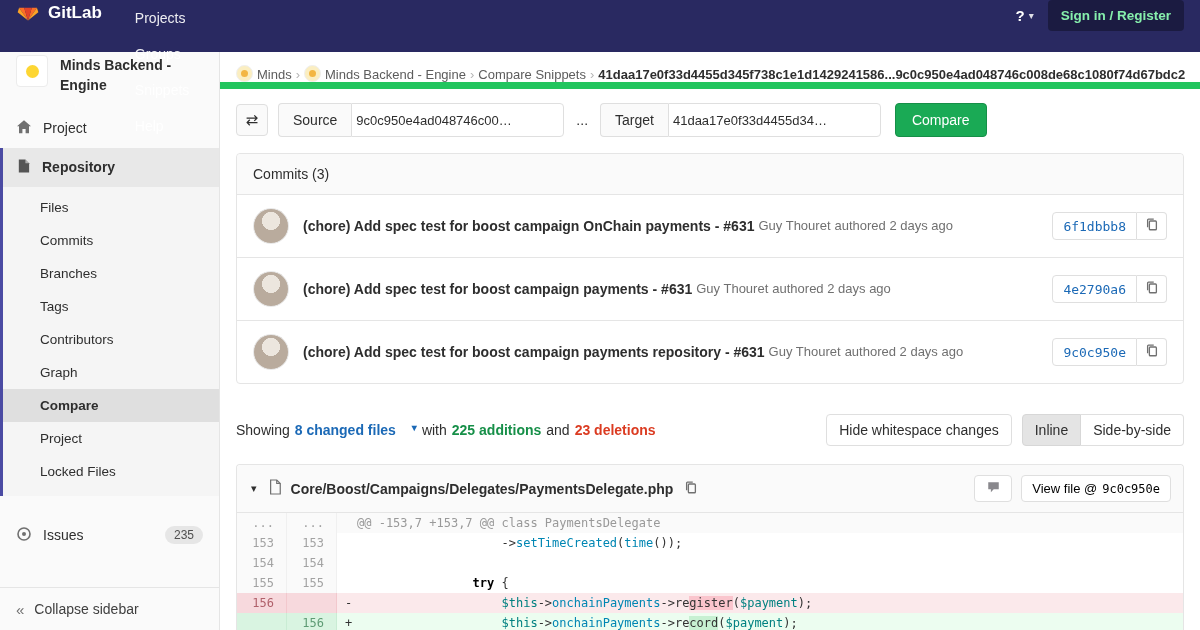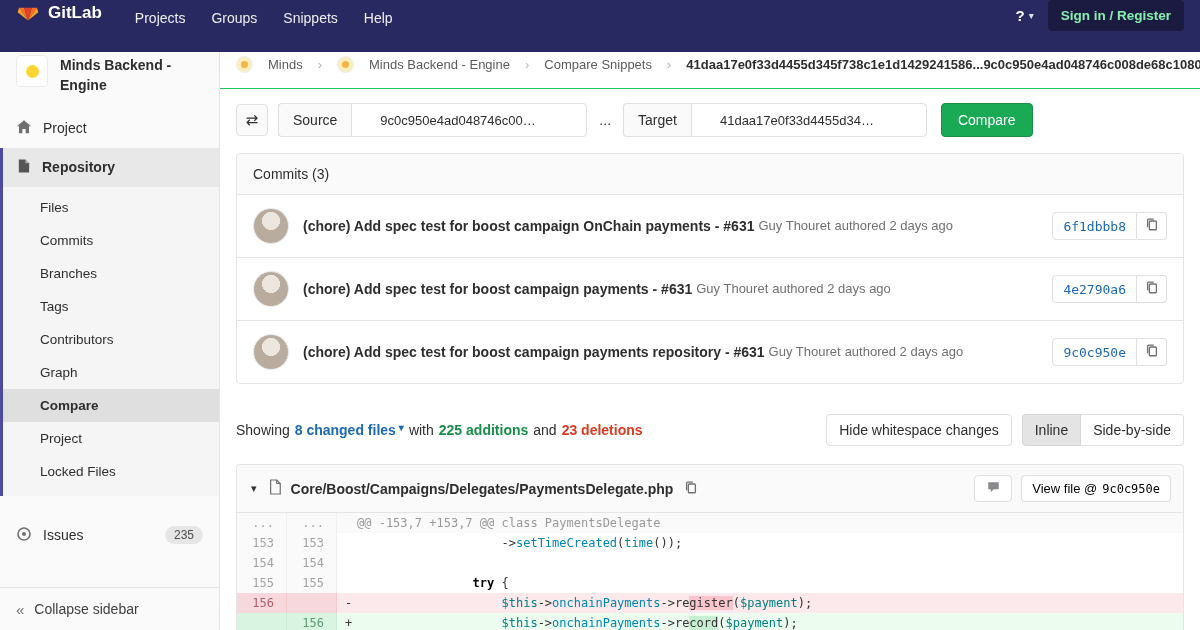--- a/index.html
+++ b/index.html
@@ -4,21 +4,21 @@
 <style>
   * { margin:0; padding:0; box-sizing:border-box; }
   html,body { width:1200px; height:630px; overflow:hidden; background:#fff;
     font-family:"Liberation Sans", sans-serif; font-size:14px; color:#2e2e2e; }
 
   
   .navbar { position:fixed; top:0; left:0; right:0; height:52px; background:#292961;
     display:flex; align-items:flex-start; padding:0 16px; z-index:20; }
   .logo { display:flex; align-items:center; gap:8px; cursor:pointer; }
   .logo-text { color:#fff; font-weight:bold; font-size:17px; }
-  .nav-links { display:flex; list-style:none; margin-left:20px; }
+  .nav-links { display:flex; list-style:none; margin-left:20px;flex-direction:column; }
   .nav-links li { padding:10px 13px; color:rgba(255,255,255,.92); cursor:pointer; }
   .nav-right { margin-left:auto; display:flex; align-items:center; gap:14px; }
   .search-wrap { position:relative; }
   .search-input { width:320px; height:26px; background:rgba(255,255,255,.15);
     border:1px solid rgba(255,255,255,.35); border-radius:4px; color:#fff;
     padding:0 30px 0 10px; font-size:13px; font-family:inherit; }
   .search-input::placeholder { color:rgba(255,255,255,.75); }
   .search-icon { position:absolute; right:8px; top:5px; }
   .help { display:flex; align-items:center; gap:4px; color:#fff; cursor:pointer; }
   .help-q { font-size:15px; font-weight:bold; }
@@ -45,39 +45,39 @@
   .issues-row { margin-top:20px; }
   .badge { margin-left:auto; background:rgba(0,0,0,.08); border-radius:10px; padding:2px 9px;
     font-size:12px; color:#4f4f4f; }
   .collapse-btn { position:absolute; bottom:0; left:0; right:0; border-top:1px solid #e5e5e5;
     padding:13px 16px; display:flex; gap:10px; align-items:center; color:#404040;
     cursor:pointer; background:#fafafa; }
   .collapse-icon { color:#707070; font-size:15px; line-height:1; }
 
   
   .main { margin-left:220px; padding-top:40px; }
-  .breadcrumbs { height:49px; border-bottom:1px solid #22c55e; display:flex; align-items:center;
-    padding:0 16px; gap:15px; font-size:13px; color:#5c5c5c; white-space:nowrap; }
+  .breadcrumbs { height:49px; border-bottom:7px solid #22c55e; display:flex; align-items:flex-end;
+    padding:0 16px; gap:4px; font-size:13px; color:#5c5c5c; white-space:nowrap; }
   .crumb-avatar { width:17px; height:17px; border-radius:50%; background:#fbeec1;
     border:1px solid #eee; position:relative; flex:none; }
   .crumb-avatar::after { content:""; position:absolute; left:4px; top:4px; width:7px; height:7px;
     border-radius:50%; background:#f3b643; }
   .crumb-link { cursor:pointer; }
   .crumb-sep { color:#b5b5b5; }
   .crumb-current { font-weight:bold; color:#2e2e2e; }
 
   .compare-row { display:flex; align-items:center; margin:14px 16px 0; gap:10px; }
   .swap-btn { width:32px; height:32px; border:1px solid #dfdfdf; background:#fafafa;
     border-radius:4px; font-size:15px; color:#2e2e2e; cursor:pointer; display:flex;
     align-items:center; justify-content:center; }
   .input-group { display:flex; height:34px; }
   .ig-label { background:#fafafa; border:1px solid #dfdfdf; border-right:0;
     border-radius:4px 0 0 4px; padding:0 14px; display:flex; align-items:center; }
-  .ig-field { border:1px solid #dfdfdf; border-radius:0 4px 4px 0; background:#fff; width:236px;
-    padding:0 28px; display:flex; align-items:center; font-size:13px; white-space:nowrap;
+  .ig-field { border:1px solid #dfdfdf; border-radius:0 4px 4px 0; background:#fff; width:213px;
+    padding:0 4px; display:flex; align-items:center; font-size:13px; white-space:nowrap;
     overflow:hidden; cursor:pointer; }
   .dots { margin:0 2px; }
   .btn-compare { background:#1aaa55; border:1px solid #168f48; color:#fff; border-radius:4px;
     padding:0 16px; height:34px; font-size:14px; cursor:pointer; font-family:inherit; margin-left:4px; }
 
   .card { border:1px solid #e5e5e5; border-radius:4px; margin:16px 16px 0; }
   .card-header { padding:12px 16px; border-bottom:1px solid #e5e5e5; background:#fafafa;
     border-radius:4px 4px 0 0; }
   .commit { display:flex; align-items:center; padding:13px 16px; border-bottom:1px solid #e5e5e5; }
   .commit:last-child { border-bottom:0; }
@@ -89,21 +89,21 @@
   .commit-meta .author { cursor:pointer; }
   .commit-right { margin-left:auto; display:flex; }
   .sha-box { border:1px solid #dfdfdf; border-radius:4px 0 0 4px; background:#fff; padding:0 10px;
     height:28px; display:flex; align-items:center; font-family:"DejaVu Sans Mono", monospace;
     font-size:13px; color:#1b69b6; cursor:pointer; }
   .copy-btn { border:1px solid #dfdfdf; border-left:0; border-radius:0 4px 4px 0; background:#fff;
     width:30px; height:28px; display:flex; align-items:center; justify-content:center; cursor:pointer; }
 
   .summary-row { display:flex; align-items:center; margin:30px 16px 0; }
   .summary-left { display:flex; align-items:center; gap:5px; }
-  .files-link { color:#1b69b6; font-weight:bold; cursor:pointer; display:flex; align-items:flex-start; gap:3px; }
+  .files-link { color:#1b69b6; font-weight:bold; cursor:pointer; display:flex; align-items:flex-start; gap:16px; }
   .files-caret { font-size:10px; }
   .additions { color:#168f48; font-weight:bold; }
   .deletions { color:#db3b21; font-weight:bold; }
   .summary-right { margin-left:auto; display:flex; align-items:center; gap:10px; }
   .btn { border:1px solid #dfdfdf; background:#fff; border-radius:4px; padding:7px 12px;
     font-size:14px; color:#2e2e2e; cursor:pointer; font-family:inherit; }
   .btn-group { display:flex;justify-content:space-between; }
   .btn-group .btn:first-child { border-radius:4px 0 0 4px; }
   .btn-group .btn:last-child { border-radius:0 4px 4px 0; border-left:0; }
   .btn.active { background:#e4e4e4; border-color:#d7d7d7; }

